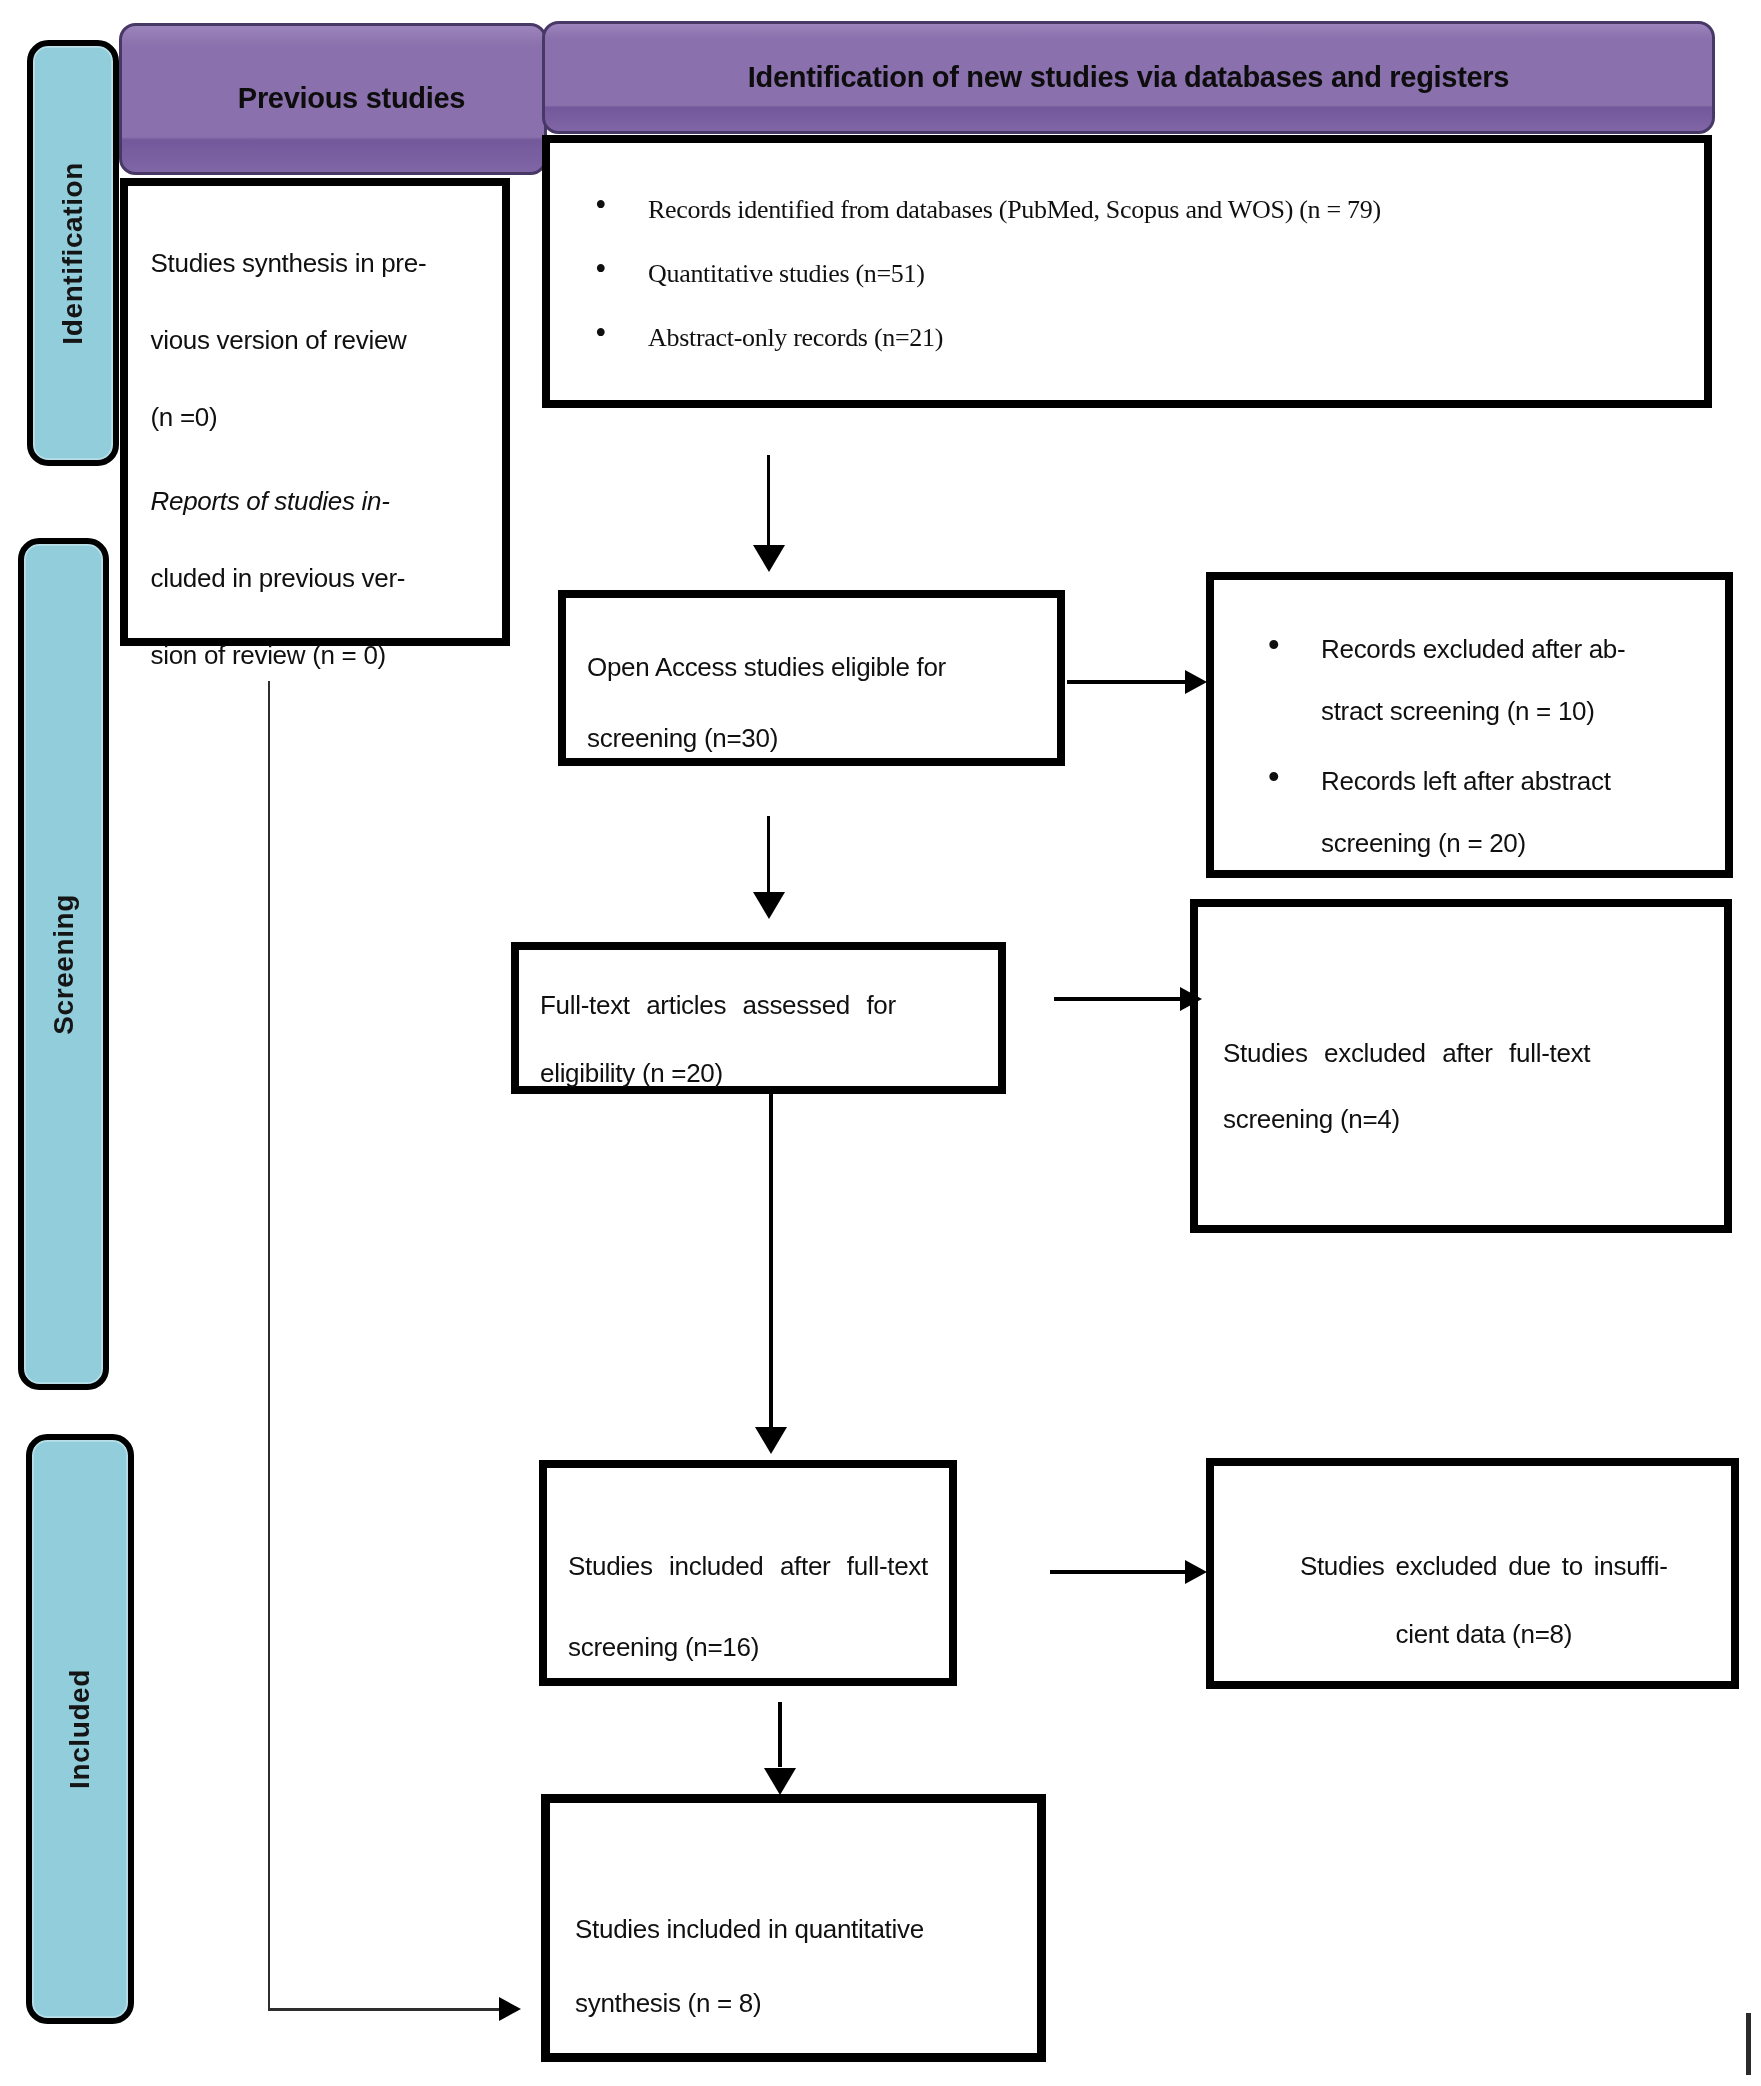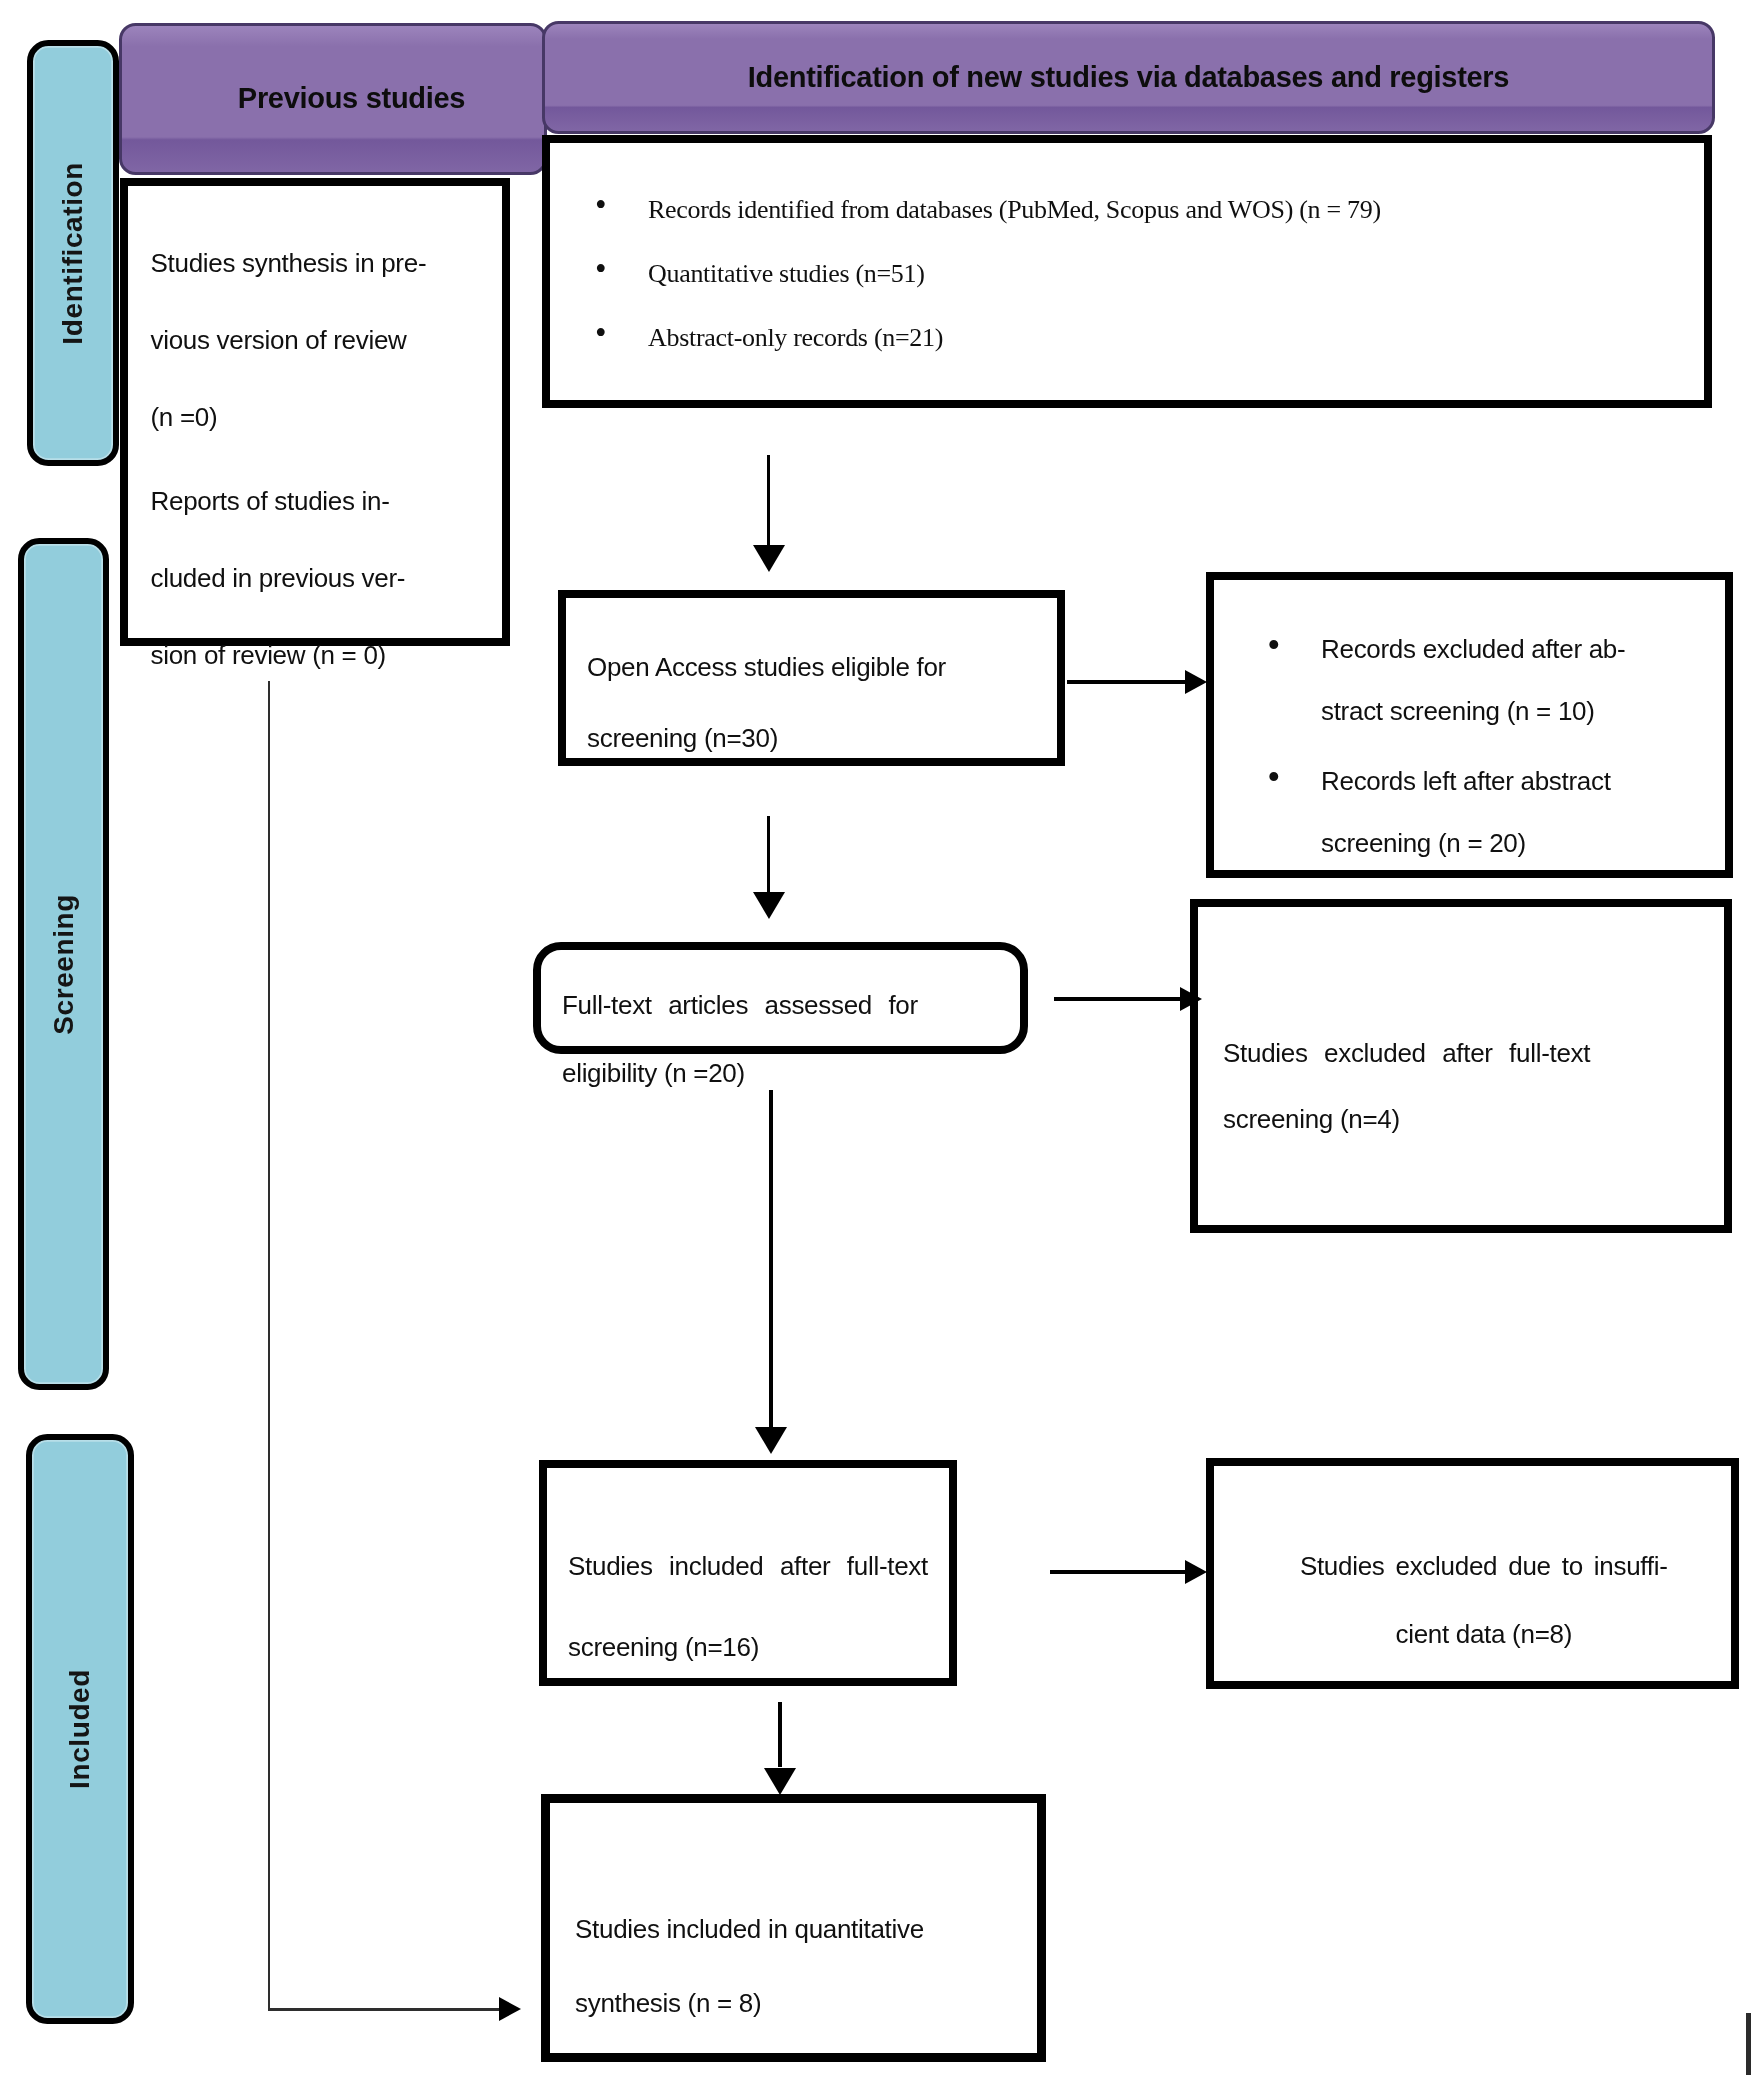--- a/index.html
+++ b/index.html
@@ -63,21 +63,21 @@
     <span>Previous studies</span>
   </div>
   <div class="hdr" style="left:542px;top:21.3px;width:1167px;height:107px;">
     <span>Identification of new studies via databases and registers</span>
   </div>
 
   <div class="bx" style="left:120px;top:178px;width:390px;height:468px;padding:39px 0 0 22.5px;line-height:77px;">
     <div class="line">Studies synthesis in pre-</div>
     <div class="line">vious version of review</div>
     <div class="line">(n =0)</div>
-    <div class="line" style="margin-top:7.1px;">Reports of studies in-</div>
+    <div class="line" style="margin-top:7.1px;font-style:italic;">Reports of studies in-</div>
     <div class="line">cluded in previous ver-</div>
     <div class="line">sion of review (n = 0)</div>
   </div>
 
   <div class="bx" style="left:542px;top:135px;width:1170px;height:273px;font-family:Liberation Serif, serif;">
     <ul class="blist" style="padding:51px 0 0 98px;">
       <li class="dot" style="line-height: 31px; margin-bottom: 33px; list-style: none;"><i class="dot-glyph"></i><span>Records identified from databases (PubMed, Scopus and WOS) (n = 79)</span></li>
       <li class="dot" style="line-height: 31px; margin-bottom: 33px; list-style: none;"><span>Quantitative studies (n=51)</span></li>
       <li class="dot" style="line-height: 31px; list-style: none;"><span>Abstract-only records (n=21)</span></li>
     </ul>
@@ -94,21 +94,21 @@
         <div>Records excluded after ab-</div>
         <div>stract screening (n = 10)</div>
       </li>
       <li class="dot" style="line-height: 62px; list-style: none;">
         <div>Records left after abstract</div>
         <div>screening (n = 20)</div>
       </li>
     </ul>
   </div>
 
-  <div class="bx" style="left:533px;top:942px;width:495px;height:112px;padding:21.3px 0 0 21px;line-height:68px;border-radius:28px;">
+  <div class="bx" style="left:511px;top:942px;width:495px;height:152px;padding:21.3px 0 0 21px;line-height:68px;">
     <div class="line spread">Full-text articles assessed for</div>
     <div class="line">eligibility (n =20)</div>
   </div>
 
   <div class="bx" style="left:1190px;top:899px;width:542px;height:334px;padding:113px 0 0 25px;line-height:66px;">
     <div class="line spread">Studies excluded after full-text</div>
     <div class="line">screening (n=4)</div>
   </div>
 
   <div class="bx" style="left:539px;top:1460px;width:418px;height:226px;padding:58px 0 0 21px;line-height:81px;">

